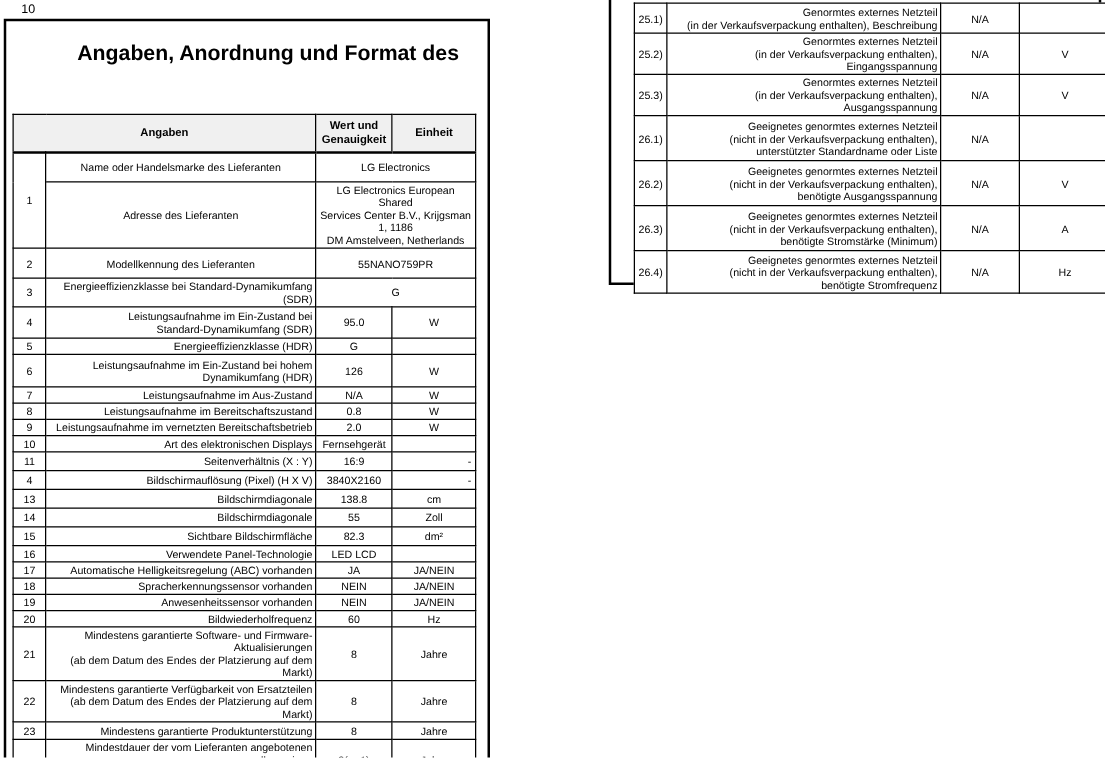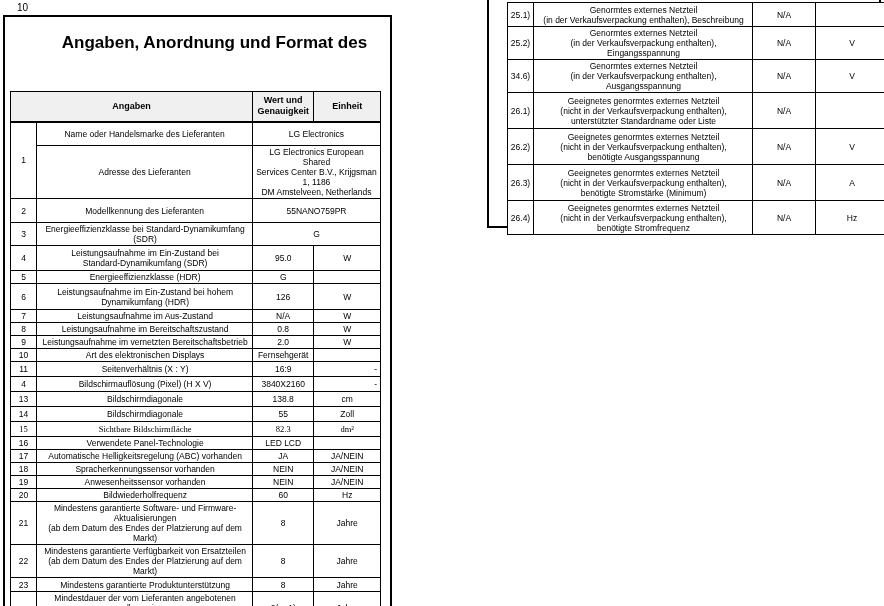--- a/index.html
+++ b/index.html
@@ -28,21 +28,21 @@
   .tbl-left col.c-num{width:26px;}
   .tbl-left col.c-label{width:214px;}
   .tbl-left col.c-value{width:61px;}
   .tbl-left col.c-unit{width:66px;}
   .tbl-left tr.hdr th{
     background:#f0f0f0;font-weight:bold;font-size:9px;line-height:11px;
     border-bottom:2px solid #000;text-align:center;
   }
   .tbl-left tr.hdr{height:30px;}
   td.num{text-align:center;}
-  td.label{text-align:center;padding-left:3px;}
+  td.label{text-align:right;padding-left:3px;}
   td.label.ctr{text-align:center;padding-left:2px;}
   td.val{text-align:center;}
   td.unit{text-align:center;}
   td.unit.right{text-align:right;padding-right:3px;}
   .panel-right{
     position:absolute;left:487px;top:-3px;width:394px;height:231px;
     border:2px solid #000;box-sizing:border-box;background:#fff;
   }
   .tbl-right{position:absolute;left:18px;top:3px;width:381px;}
   .tbl-right col.c-num{width:26px;}
@@ -152,21 +152,21 @@
           <td class="label">Bildschirmdiagonale</td>
           <td class="val">138.8</td>
           <td class="unit">cm</td>
         </tr>
         <tr style="height: 15px;">
           <td class="num">14</td>
           <td class="label">Bildschirmdiagonale</td>
           <td class="val">55</td>
           <td class="unit">Zoll</td>
         </tr>
-        <tr style="height: 15px; font-family: Liberation Serif, serif;">
+        <tr style="height: 15px;">
           <td class="num">15</td>
           <td class="label">Sichtbare Bildschirmfläche</td>
           <td class="val">82.3</td>
           <td class="unit">dm²</td>
         </tr>
         <tr style="height: 13px;">
           <td class="num">16</td>
           <td class="label">Verwendete Panel-Technologie</td>
           <td class="val">LED LCD</td>
           <td class="unit"></td>
@@ -238,21 +238,21 @@
           <td class="val">N/A</td>
           <td class="unit"></td>
         </tr>
         <tr style="height: 24px;">
           <td class="num">25.2)</td>
           <td class="label">Genormtes externes Netzteil<br>(in der Verkaufsverpackung enthalten), Eingangsspannung</td>
           <td class="val">N/A</td>
           <td class="unit">V</td>
         </tr>
         <tr style="height: 26px;">
-          <td class="num">34.6)</td>
+          <td class="num">25.3)</td>
           <td class="label">Genormtes externes Netzteil<br>(in der Verkaufsverpackung enthalten), Ausgangsspannung</td>
           <td class="val">N/A</td>
           <td class="unit">V</td>
         </tr>
         <tr style="height: 36px;">
           <td class="num">26.1)</td>
           <td class="label">Geeignetes genormtes externes Netzteil<br>(nicht in der Verkaufsverpackung enthalten),<br>unterstützter Standardname oder Liste</td>
           <td class="val">N/A</td>
           <td class="unit"></td>
         </tr>

